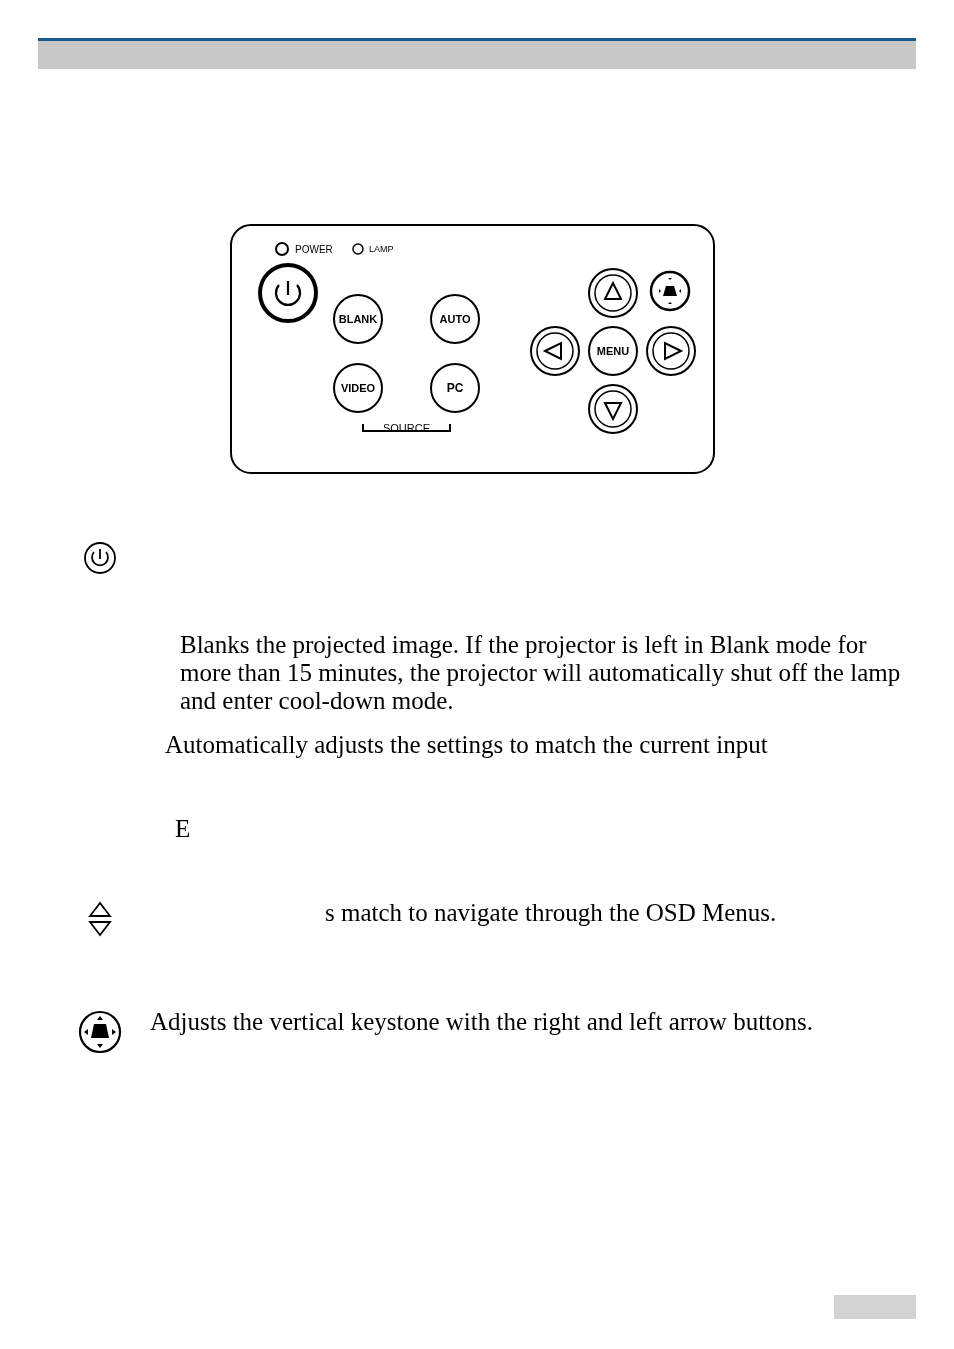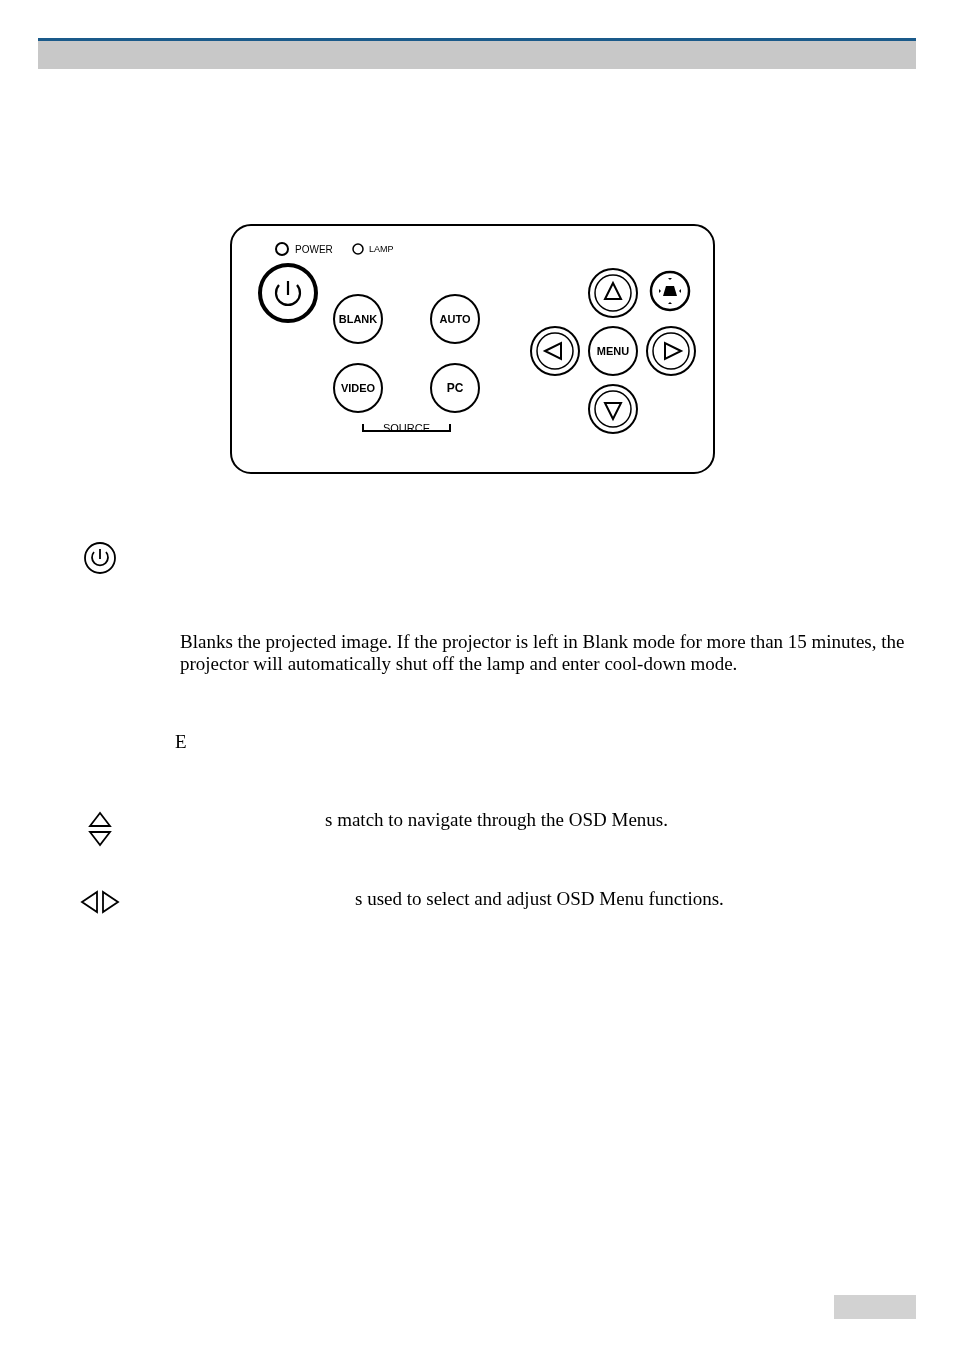--- a/index.html
+++ b/index.html
@@ -23,21 +23,21 @@
       padding: 150px 38px 0 55px;
     }
     .diagram-container {
       margin-left: 170px;
       margin-bottom: 60px;
     }
     .diagram-svg {
       display: block;
     }
     .entries {
-      font-size: 19px;
+      font-size: 25px;
     }
     .entry-row {
       display: flex;
       align-items: flex-start;
       margin-bottom: 16px;
     }
     .icon-col {
       width: 90px;
       flex: none;
       display: flex;
@@ -169,20 +169,26 @@
 
   <div style="height:40px"></div>
 
   <div class="entry-row blank-entry">
     <div class="icon-col"></div>
     <div class="text-col">
       <span>Blanks the projected image. If the projector is left in Blank mode for more than 15 minutes, the projector will automatically shut off the lamp and enter cool-down mode.</span>
     </div>
   </div>
 
+  <div class="entry-row auto-entry">
+    <div class="icon-col"></div>
+    <div class="text-col">
+      <span>Automatically adjusts the settings to match the current input</span>
+    </div>
+  </div>
 
   <div style="height:20px"></div>
 
 
   <div style="height:20px"></div>
 
   <div class="entry-row menu-entry">
     <div class="icon-col"></div>
     <div class="text-col">
       <span>E</span>
@@ -198,31 +204,35 @@
         <polygon points="14,34 4,21 24,21" fill="none" stroke="#000" stroke-width="1.8"></polygon>
       </svg>
     </div>
     <div class="text-col">
       <span>s  match to navigate through the OSD Menus.</span>
     </div>
   </div>
 
   <div style="height:25px"></div>
 
-  <div class="entry-row arrows2-entry">
+
+  <div style="height:30px"></div>
+
+  <div class="entry-row keystone-entry">
     <div class="icon-col">
-      <svg width="40" height="24" viewBox="0 0 40 24">
-        <polygon points="2,12 17,2 17,22" fill="none" stroke="#000" stroke-width="1.8"></polygon>
-        <polygon points="38,12 23,2 23,22" fill="none" stroke="#000" stroke-width="1.8"></polygon>
+      <svg width="44" height="44" viewBox="0 0 44 44">
+        <circle cx="22" cy="22" r="20" fill="none" stroke="#000" stroke-width="2.2"></circle>
+        <polygon points="22,6 19,10 25,10" fill="#000"></polygon>
+        <polygon points="22,38 19,34 25,34" fill="#000"></polygon>
+        <polygon points="6,22 10,19 10,25" fill="#000"></polygon>
+        <polygon points="38,22 34,19 34,25" fill="#000"></polygon>
+        <polygon points="16,14 28,14 31,28 13,28" fill="#000"></polygon>
       </svg>
     </div>
     <div class="text-col">
-      <span>s  used to select and adjust OSD Menu functions.</span>
-    </div>
-  </div>
-
-  <div style="height:30px"></div>
-
+      <span>Adjusts the vertical keystone with the right and left arrow buttons.</span>
+    </div>
+  </div>
 
 </div>
 </div>
 <div class="footer-box"></div>
 </div>
 
 </body></html>

